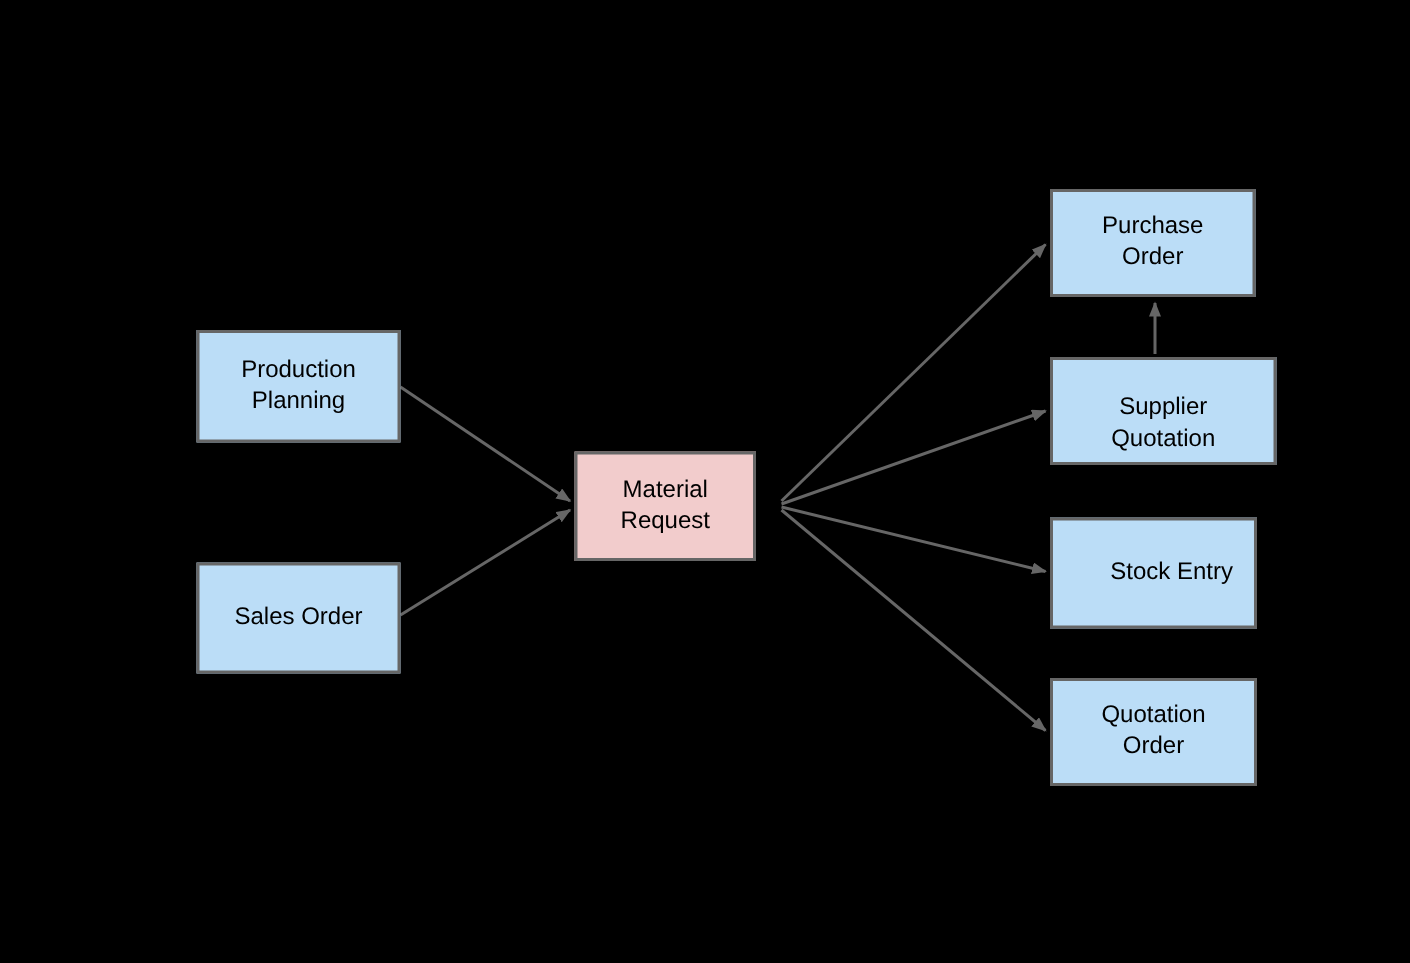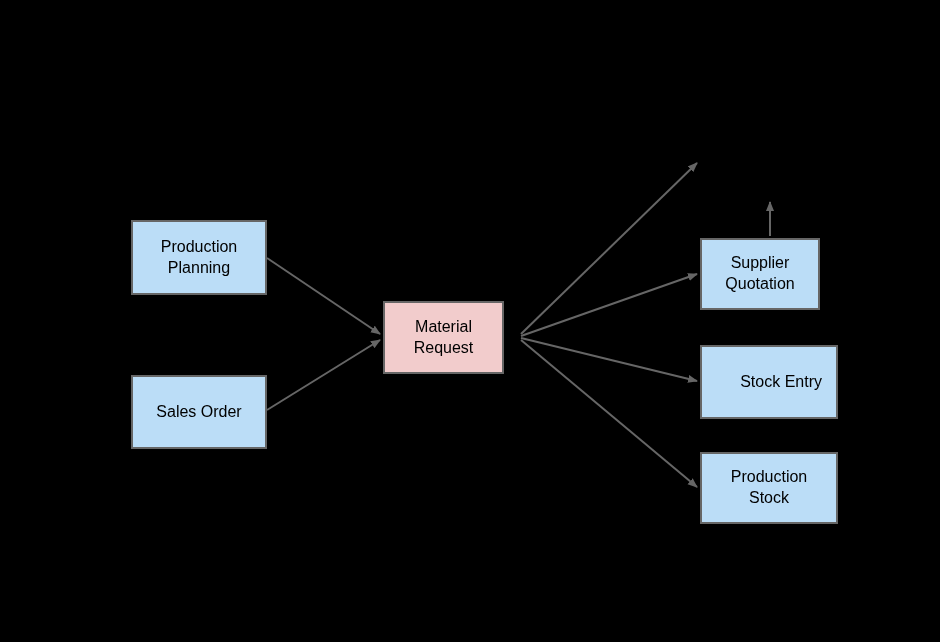--- a/index.html
+++ b/index.html
@@ -44,21 +44,21 @@
     color: var(--text, #000000);
     padding: 4px 14px;
   }
   .node-blue { background: var(--node-blue, #bbddf7); }
   .node-pink { background: var(--node-pink, #f2cccc); }
 
   .node-production-planning { left: 131px; top: 220px; width: 136px; height: 75px; }
   .node-sales-order         { left: 131px; top: 375px; width: 136px; height: 74px; }
   .node-material-request    { left: 383px; top: 301px; width: 121px; height: 73px; }
   .node-purchase-order      { left: 700px; top: 126px; width: 137px; height: 72px; }
-  .node-supplier-quotation  { left: 700px; top: 238px; width: 120px; height: 72px; }
+  .node-supplier-quotation  { left: 700px; top: 238px; width: 151px; height: 72px; align-items: flex-end; }
   .node-stock-entry         { left: 700px; top: 345px; width: 138px; height: 74px; justify-content: flex-end; }
   .node-production-order    { left: 700px; top: 452px; width: 138px; height: 72px; }
 </style>
 </head>
 <body>
 
 <div class="canvas">
 
   <svg class="edges" viewBox="0 0 940 642">
     <defs>
@@ -80,26 +80,29 @@
   </div>
 
   <div class="node node-blue node-production-planning">
     <span>Production Planning</span>
   </div>
 
   <div class="node node-pink node-material-request">
     <span>Material Request</span>
   </div>
 
+  <div class="node node-blue node-purchase-order">
+    <span>Purchase Order</span>
+  </div>
 
   <div class="node node-blue node-supplier-quotation">
     <span>Supplier Quotation</span>
   </div>
 
   <div class="node node-blue node-stock-entry">
     <span>Stock Entry</span>
   </div>
 
   <div class="node node-blue node-production-order">
-    <span>Production Stock</span>
+    <span>Quotation Order</span>
   </div>
 
 </div>
 
 </body></html>

